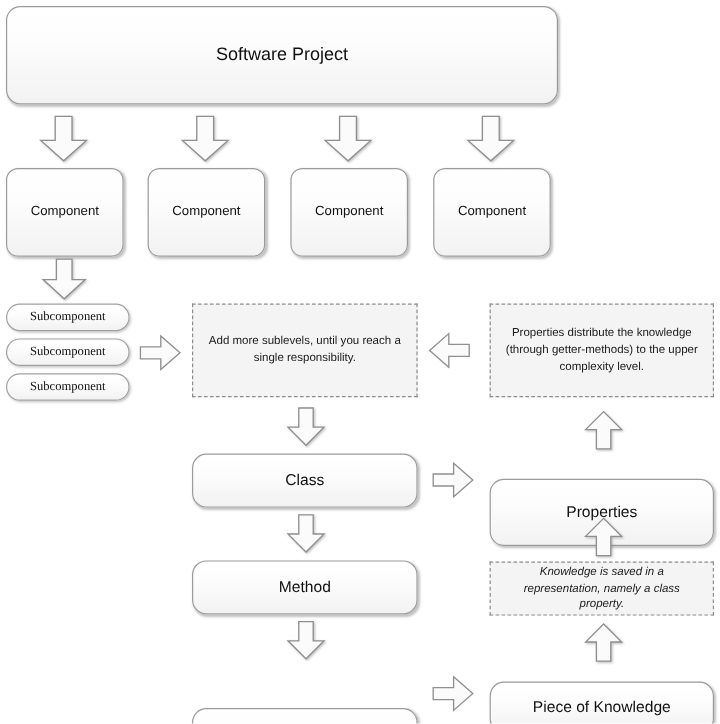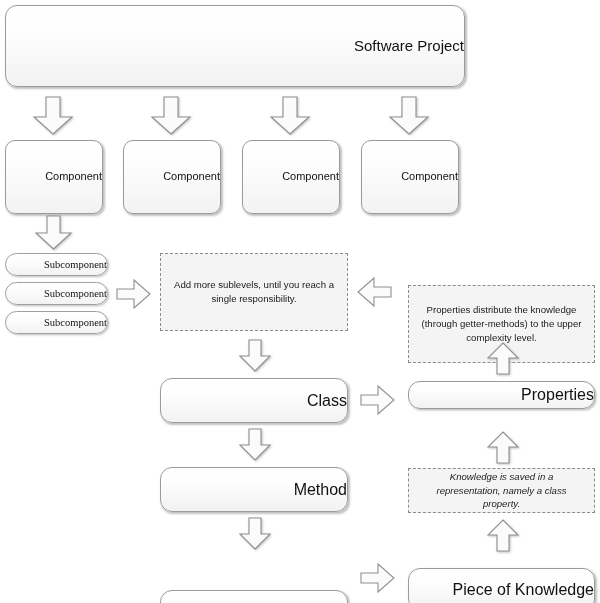--- a/index.html
+++ b/index.html
@@ -14,35 +14,35 @@
   #canvas{position:absolute;left:0;top:0;width:600px;height:603px;}
 
   
   .box{
     position:absolute;
     box-sizing:border-box;
     border:1px solid #9b9b9b;
     border-radius:10px;
     background:linear-gradient(to bottom,#ffffff 0%,#fdfdfd 35%,#f2f2f2 100%);
     box-shadow:1.5px 1.5px 2px rgba(120,120,120,0.45);
-    display:flex;align-items:center;justify-content:flex-end;
+    display:flex;align-items:center;justify-content:center;
     text-align:center;
     color:#111111;
     font-size:11px;
     line-height:1.25;
   }
   .box.big{border-radius:12px;font-size:15px;}
   .box.pill{
     border-radius:14px;
     border:1px solid #a0a0a0;
     font-size:10.5px;
     box-shadow:1.2px 1.2px 2px rgba(130,130,130,0.45);
     font-family:Liberation Serif, serif;
   }
-  .box.wide{border-radius:12px;font-size:16px;}
+  .box.wide{border-radius:12px;font-size:13px;}
 
   
   .note{
     position:absolute;
     box-sizing:border-box;
     border:1.4px dashed #8d8d8d;
     background:#f4f4f4;
     display:flex;align-items:center;justify-content:center;
     text-align:center;
     color:#1a1a1a;
@@ -131,21 +131,21 @@
   <div class="note" style="left:160px;top:253px;width:188px;height:78px;">
     <span>Add more sublevels, until you reach a single responsibility.</span>
   </div>
 
   <div class="arrow" style="left:356px;top:276px;width:36px;height:32px;">
     <svg width="36" height="32" viewBox="0 0 36 32">
         <path d="M35 11 L18 11 L18 2 L2 16 L18 30 L18 21 L35 21 Z"></path>
       </svg>
   </div>
 
-  <div class="note" style="left:408px;top:253px;width:187px;height:78px;margin-top:32px;">
+  <div class="note" style="left:408px;top:253px;width:187px;height:78px;">
     <span>Properties distribute the knowledge (through getter-methods) to the upper complexity level.</span>
   </div>
 
   <div class="arrow shadowed" style="left:238px;top:339px;width:34px;height:34px;">
     <svg width="34" height="34" viewBox="0 0 34 34">
         <path d="M11 1 L23 1 L23 17 L32 17 L17 32 L2 17 L11 17 Z"></path>
       </svg>
   </div>
 
   <div class="arrow shadowed" style="left:486px;top:341px;width:34px;height:34px;">
@@ -157,21 +157,21 @@
   <div class="box wide" style="left:160px;top:378px;width:188px;height:45px;">
     <span>Class</span>
   </div>
 
   <div class="arrow" style="left:360px;top:384px;width:36px;height:32px;">
     <svg width="36" height="32" viewBox="0 0 36 32">
         <path d="M1 11 L18 11 L18 2 L34 16 L18 30 L18 21 L1 21 Z"></path>
       </svg>
   </div>
 
-  <div class="box wide" style="left:408px;top:381px;width:187px;height:28px;">
+  <div class="box wide" style="left:408px;top:399px;width:187px;height:56px;">
     <span>Properties</span>
   </div>
 
   <div class="arrow shadowed" style="left:238px;top:428px;width:34px;height:34px;">
     <svg width="34" height="34" viewBox="0 0 34 34">
         <path d="M11 1 L23 1 L23 17 L32 17 L17 32 L2 17 L11 17 Z"></path>
       </svg>
   </div>
 
   <div class="arrow shadowed" style="left:486px;top:430px;width:34px;height:34px;">

